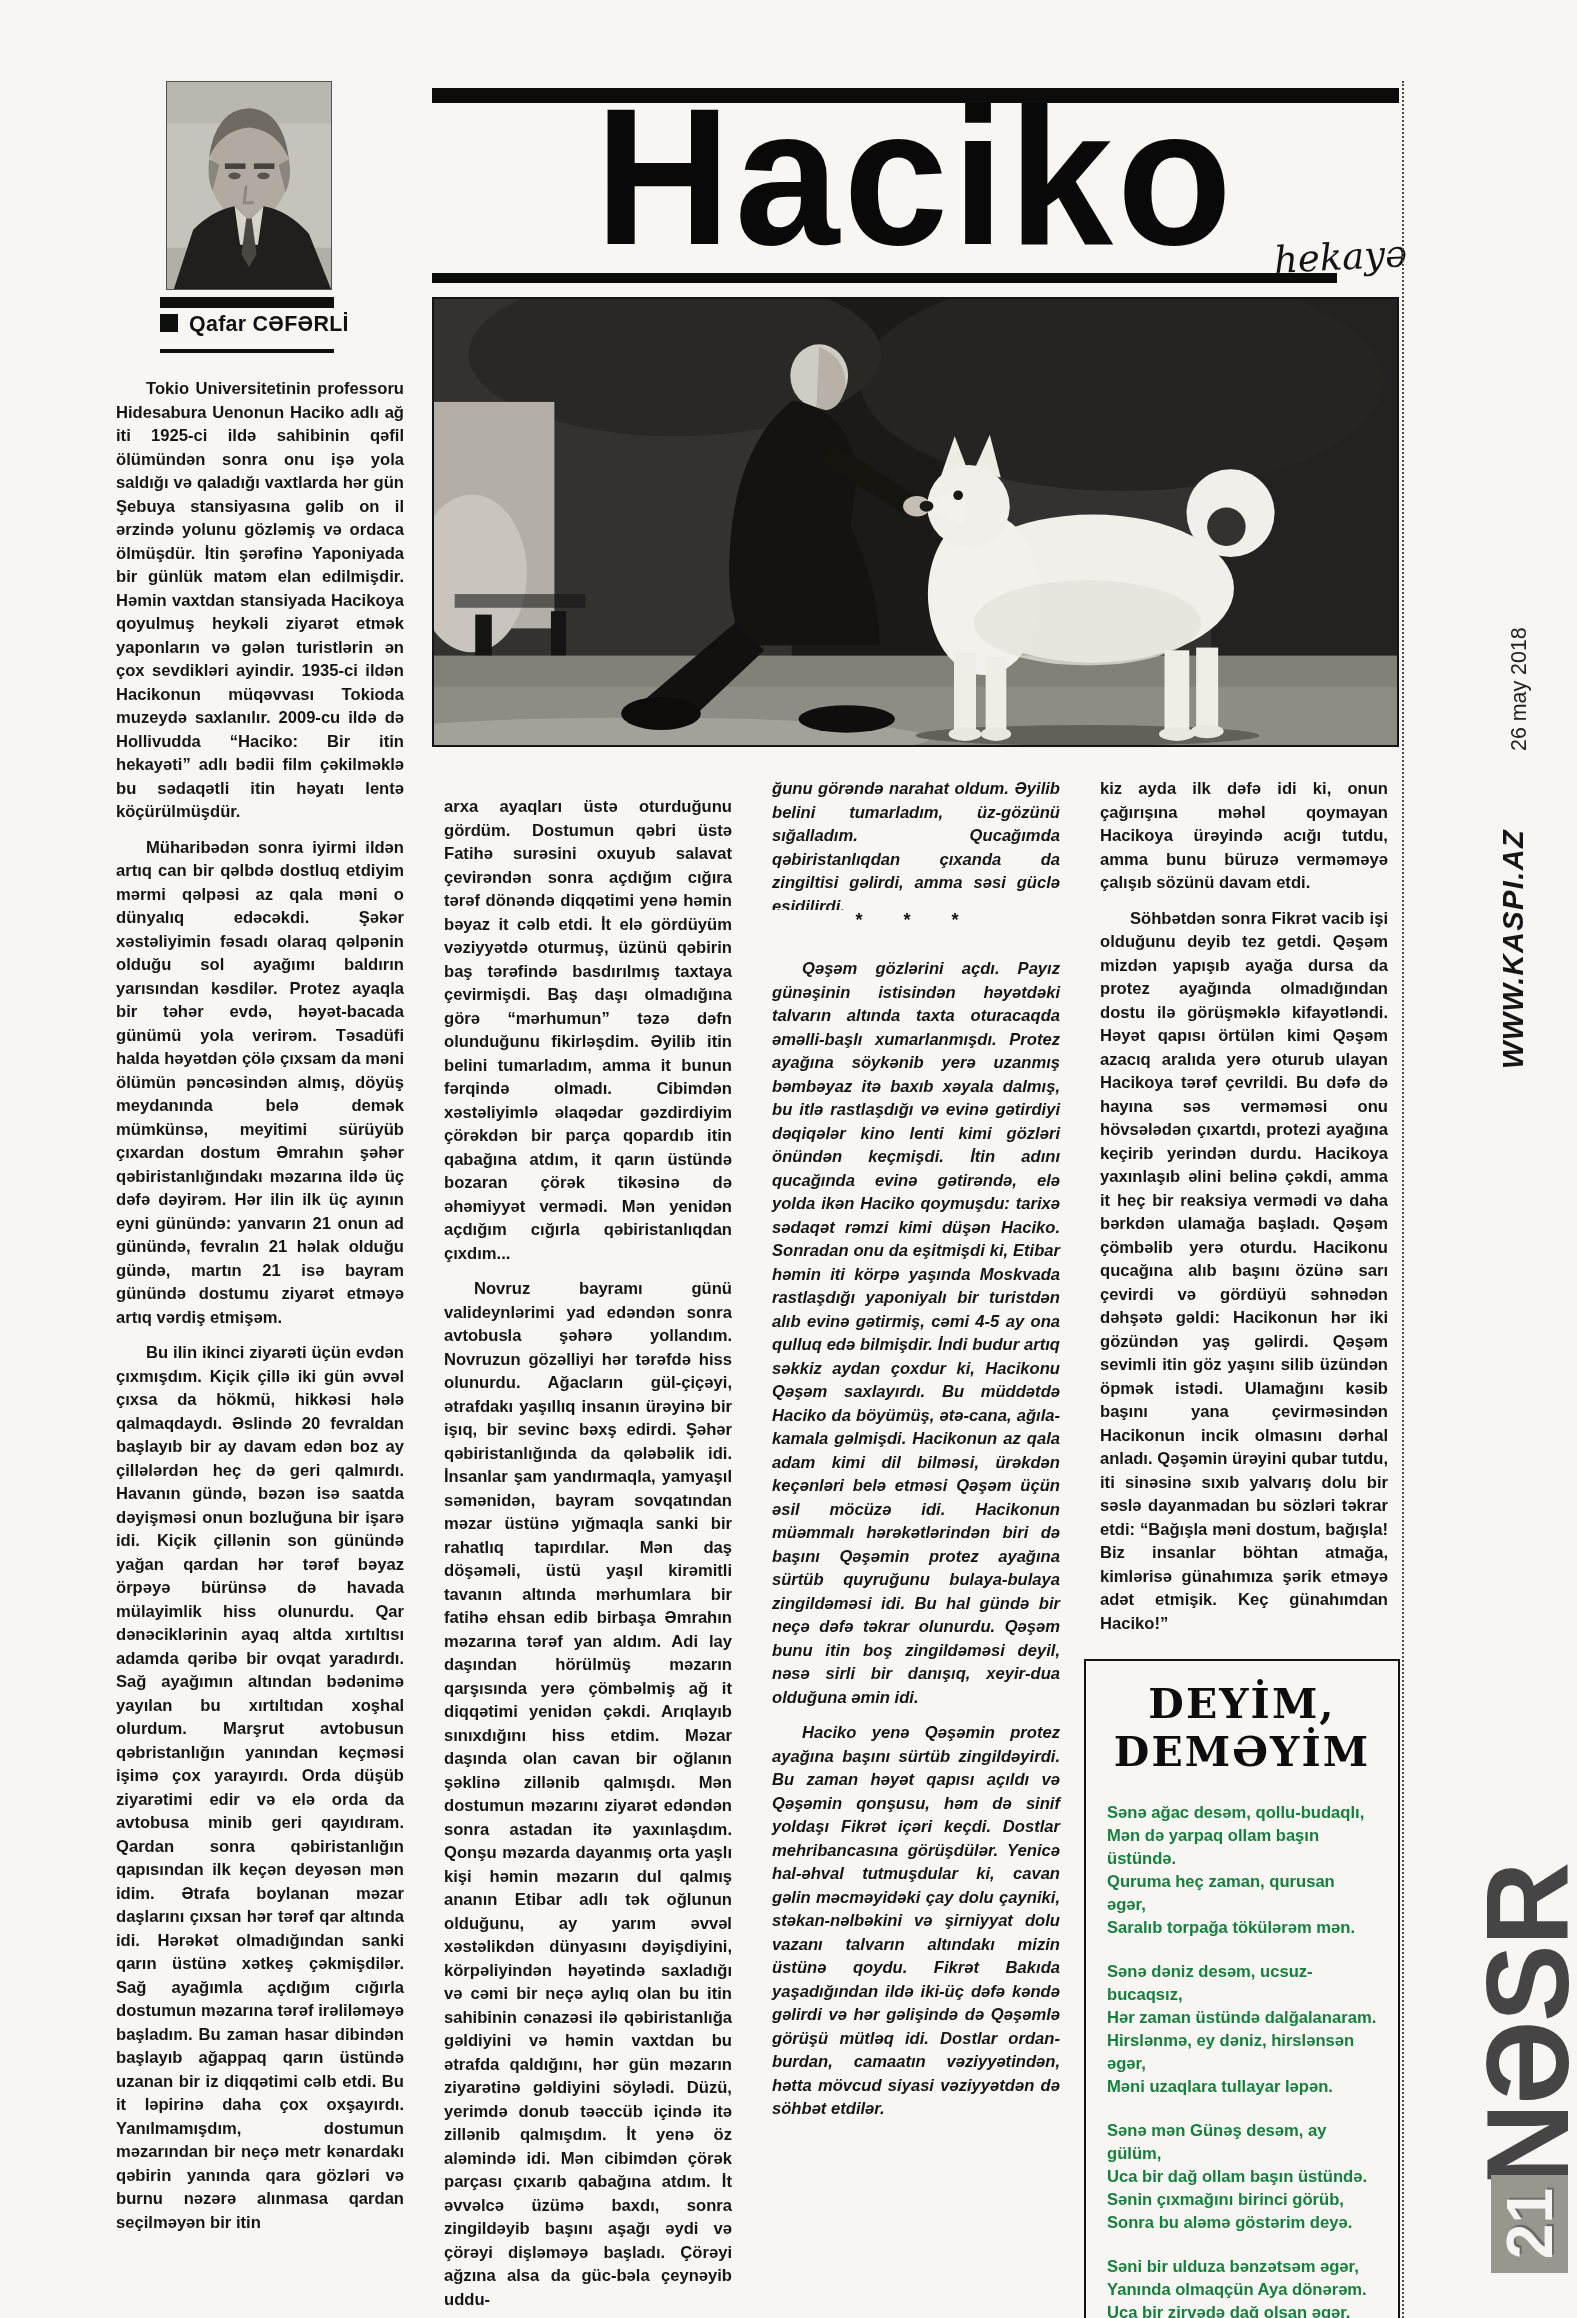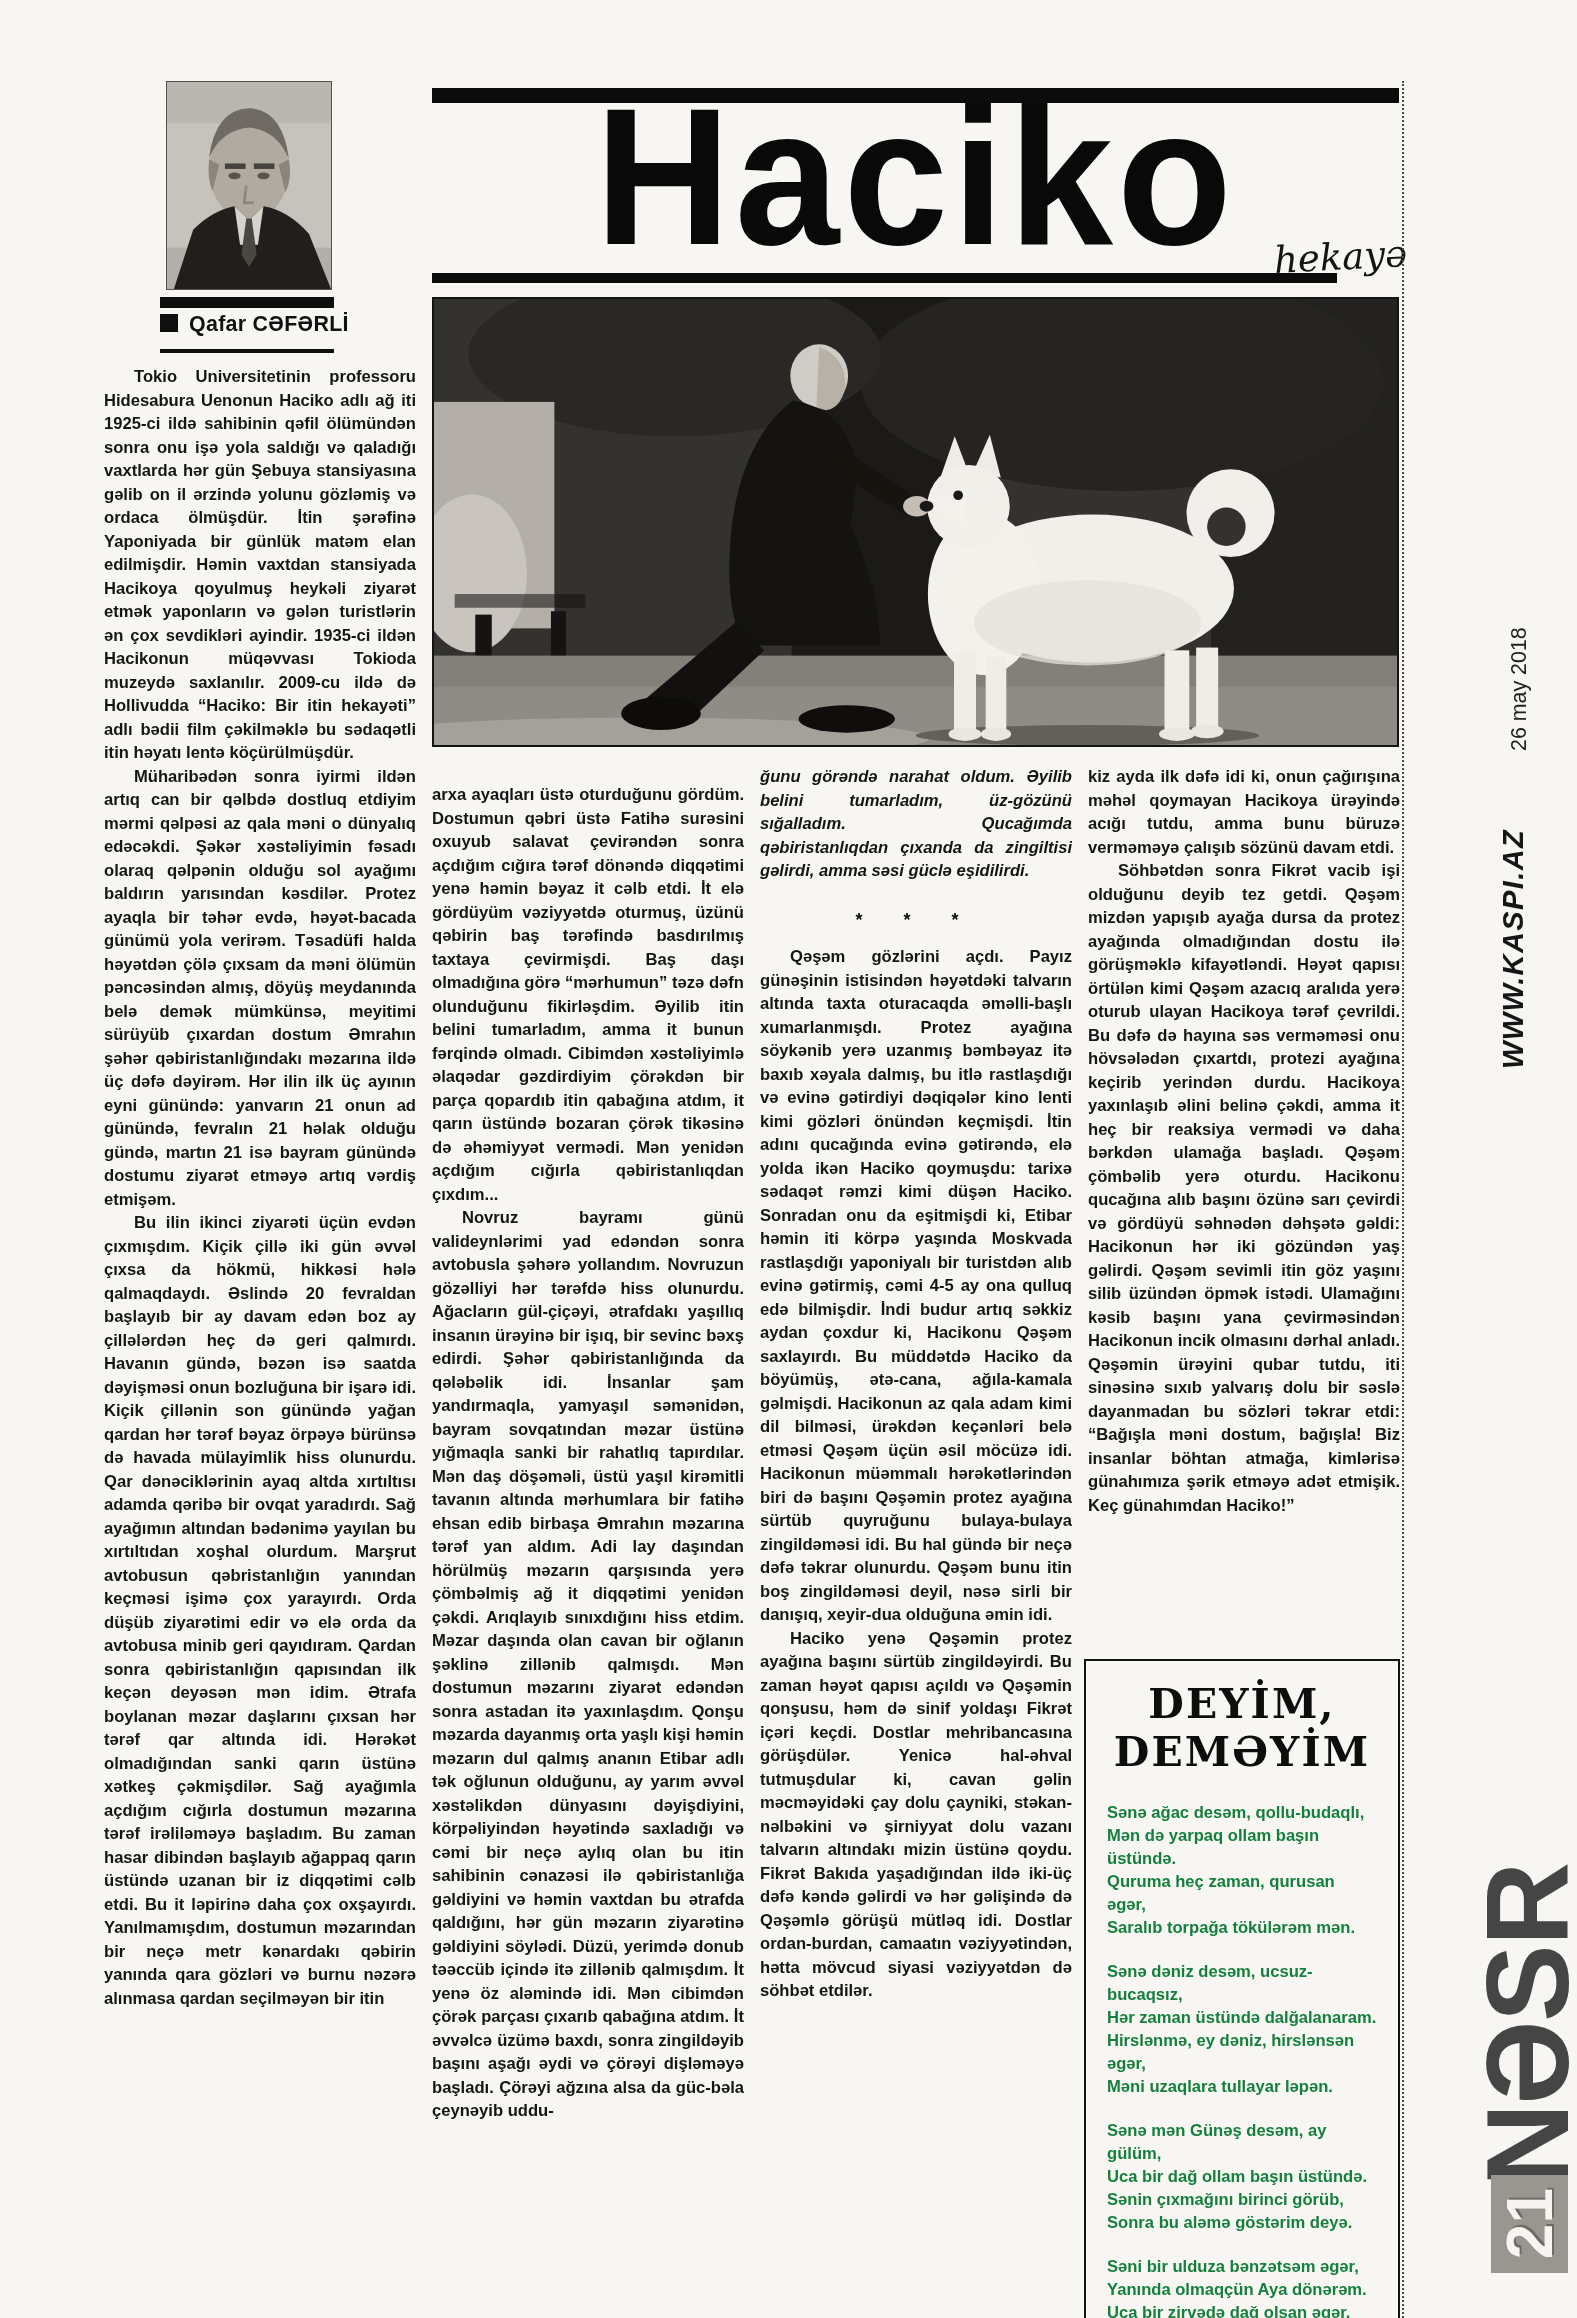--- a/index.html
+++ b/index.html
@@ -23,28 +23,28 @@
     font-size:188px;font-weight:bold;line-height:202px;text-align:center;
     letter-spacing:4.1px;color:#090909;transform:scaleY(1.04);}
   #rule-bottom{position:absolute;left:432px;top:273px;width:905px;height:10.4px;background:#0c0c0c;}
   #genre{position:absolute;left:1274px;top:235px;width:152px;font-family:"DejaVu Serif",serif;
     font-style:italic;font-size:37px;color:#141414;transform:rotate(-3deg);}
   
   #main-photo{position:absolute;left:432px;top:297px;width:967px;height:450px;border:2.1px solid #141414;box-sizing:border-box;background:#2f2d2a;}
   
   .col{position:absolute;width:312px;font-size:16.6px;line-height:23.5px;font-weight:600;
        text-align:justify;overflow:hidden;color:#151515;}
-  .col p{margin:0;text-indent:30px;}
+  .col p{margin:12px;text-indent:30px;}
   .col.continued p:first-child{text-indent:0;}
   #col1{left:104px;top:365px;height:1954px;}
   #col2{left:432px;top:783px;height:1554px;}
   #col3-top{left:760px;top:765px;width:312px;height:145px;font-style:italic;}
   #separator{position:absolute;left:760px;top:910px;width:312px;text-align:center;
     font-size:18px;font-weight:bold;letter-spacing:18px;color:#111;}
-  #col3-rest{left:760px;top:945px;height:1374px;}
+  #col3-rest{left:760px;top:945px;height:1374px;font-style:italic;}
   #col4{left:1088px;top:765px;height:892px;}
   
   #poem-box{position:absolute;left:1084px;top:1659px;width:316px;height:696px;
     border:2.8px solid #121212;box-sizing:border-box;padding:19.3px 21px 14px 21px;background:#f7f6f2;}
   #poem-title{font-family:"DejaVu Serif",serif;font-weight:bold;font-size:41px;line-height:48px;
     text-align:center;letter-spacing:2.1px;color:#0d0d0d;white-space:pre-line;margin-bottom:25px;}
   #poem-stanzas .stanza{margin:0 0 21px 0;font-size:16.6px;line-height:23px;font-weight:600;
     white-space:pre-line;text-indent:0;color:#15803d;}
   
   #margin-divider{position:absolute;left:1402px;top:81px;height:2237px;border-left:2.1px dotted #4a4a4a;}

